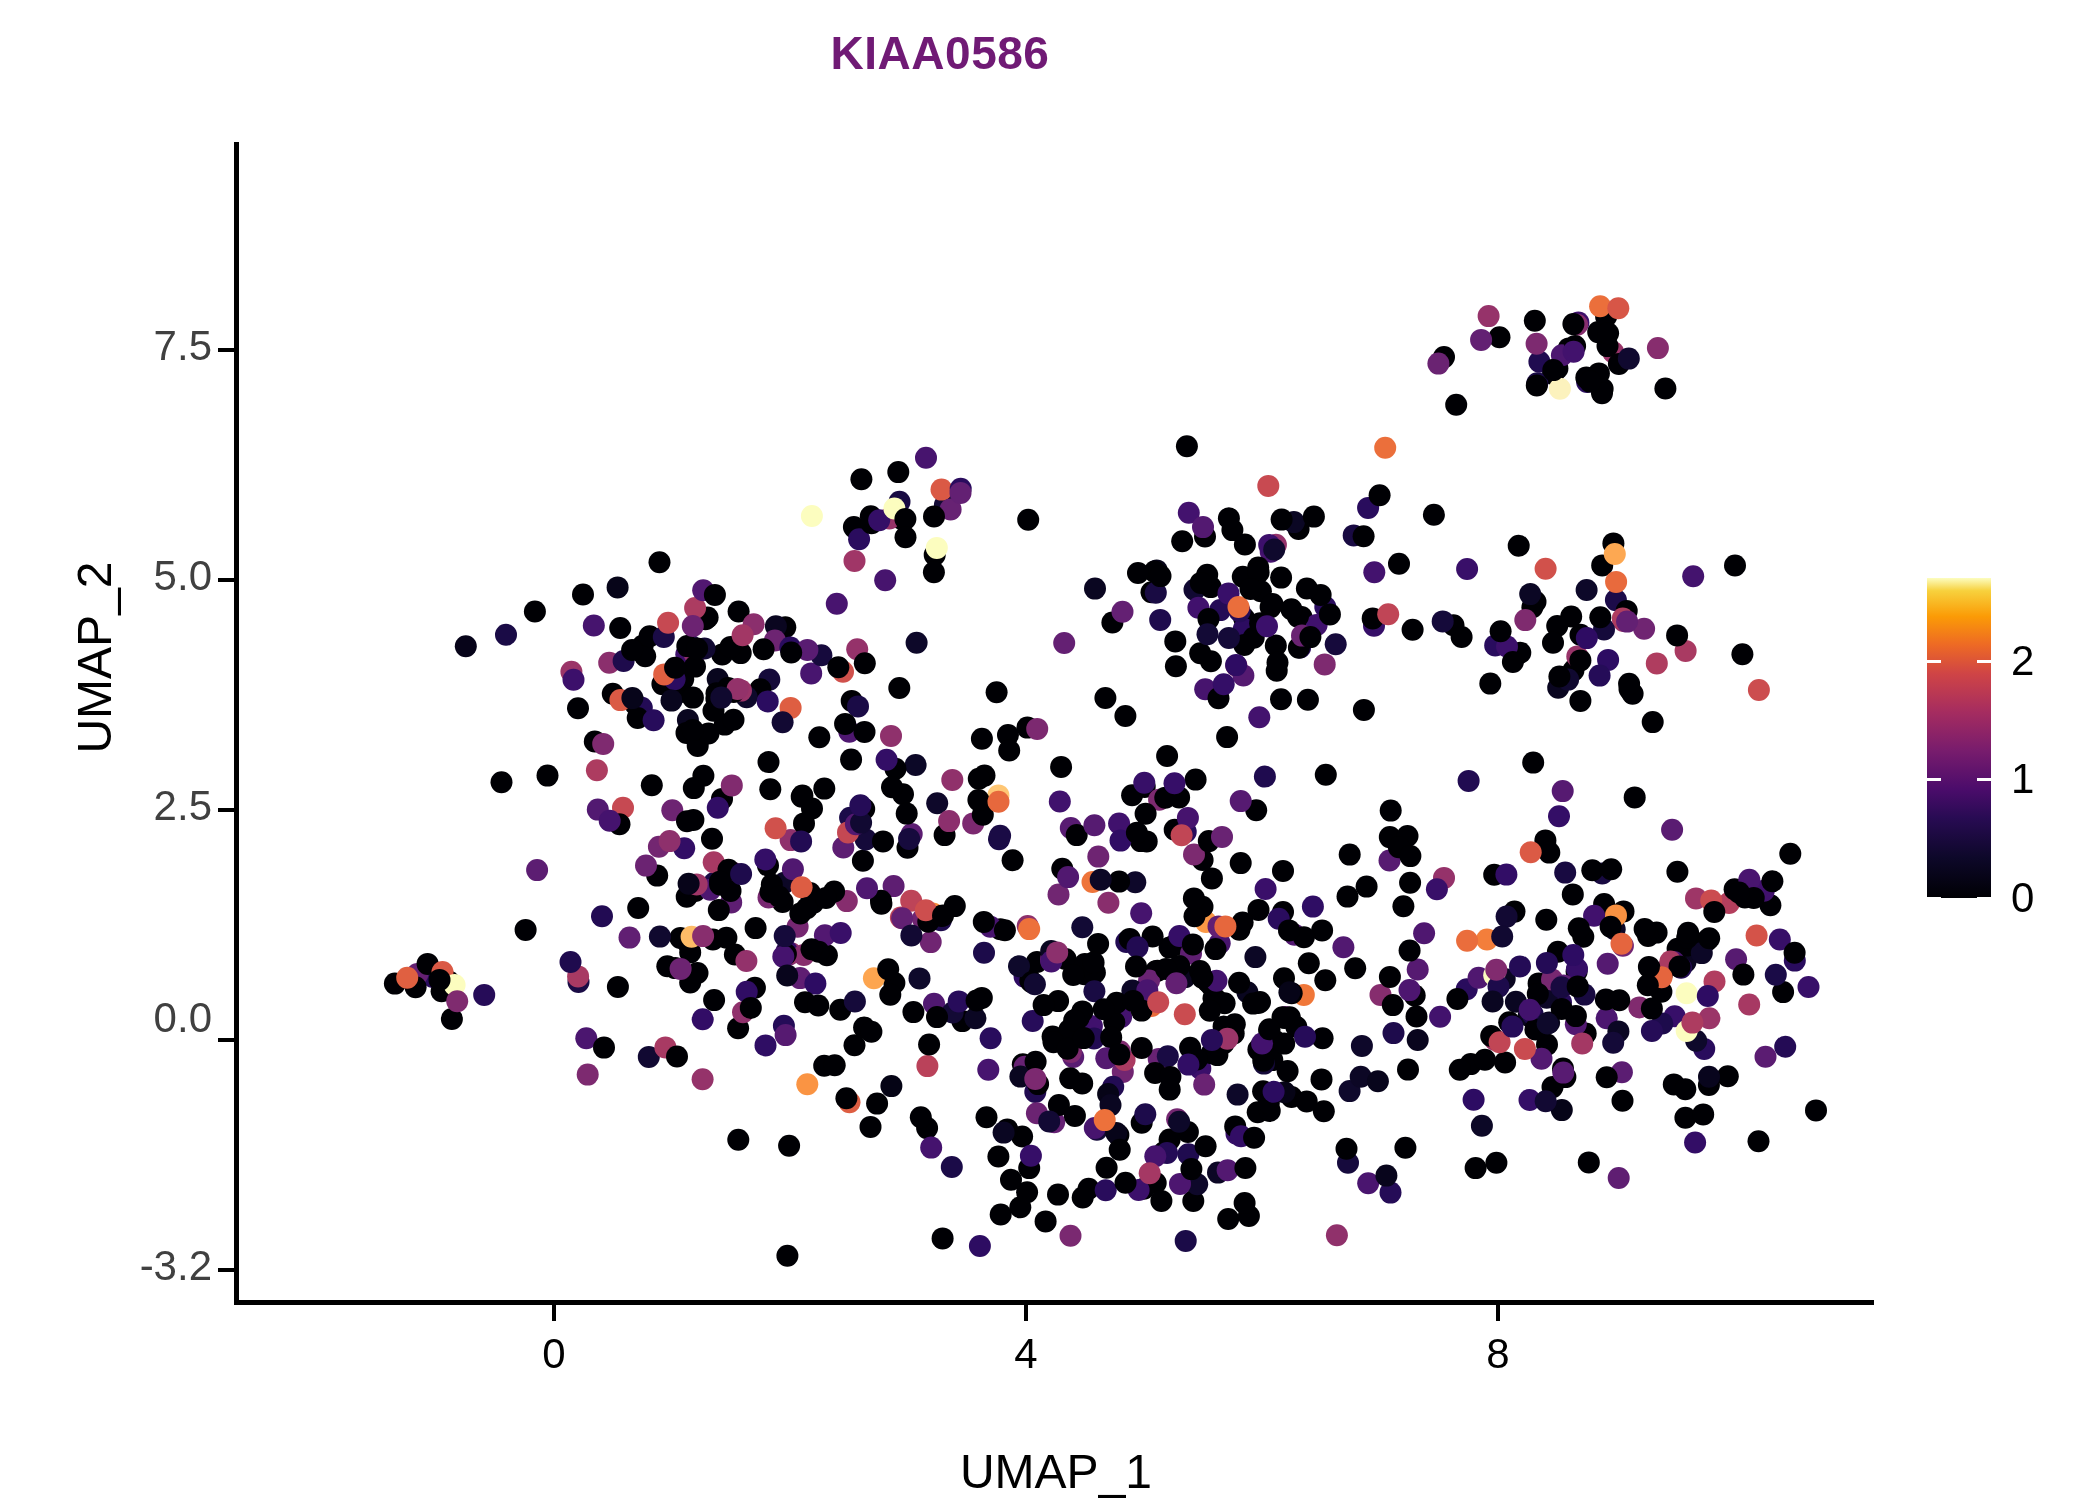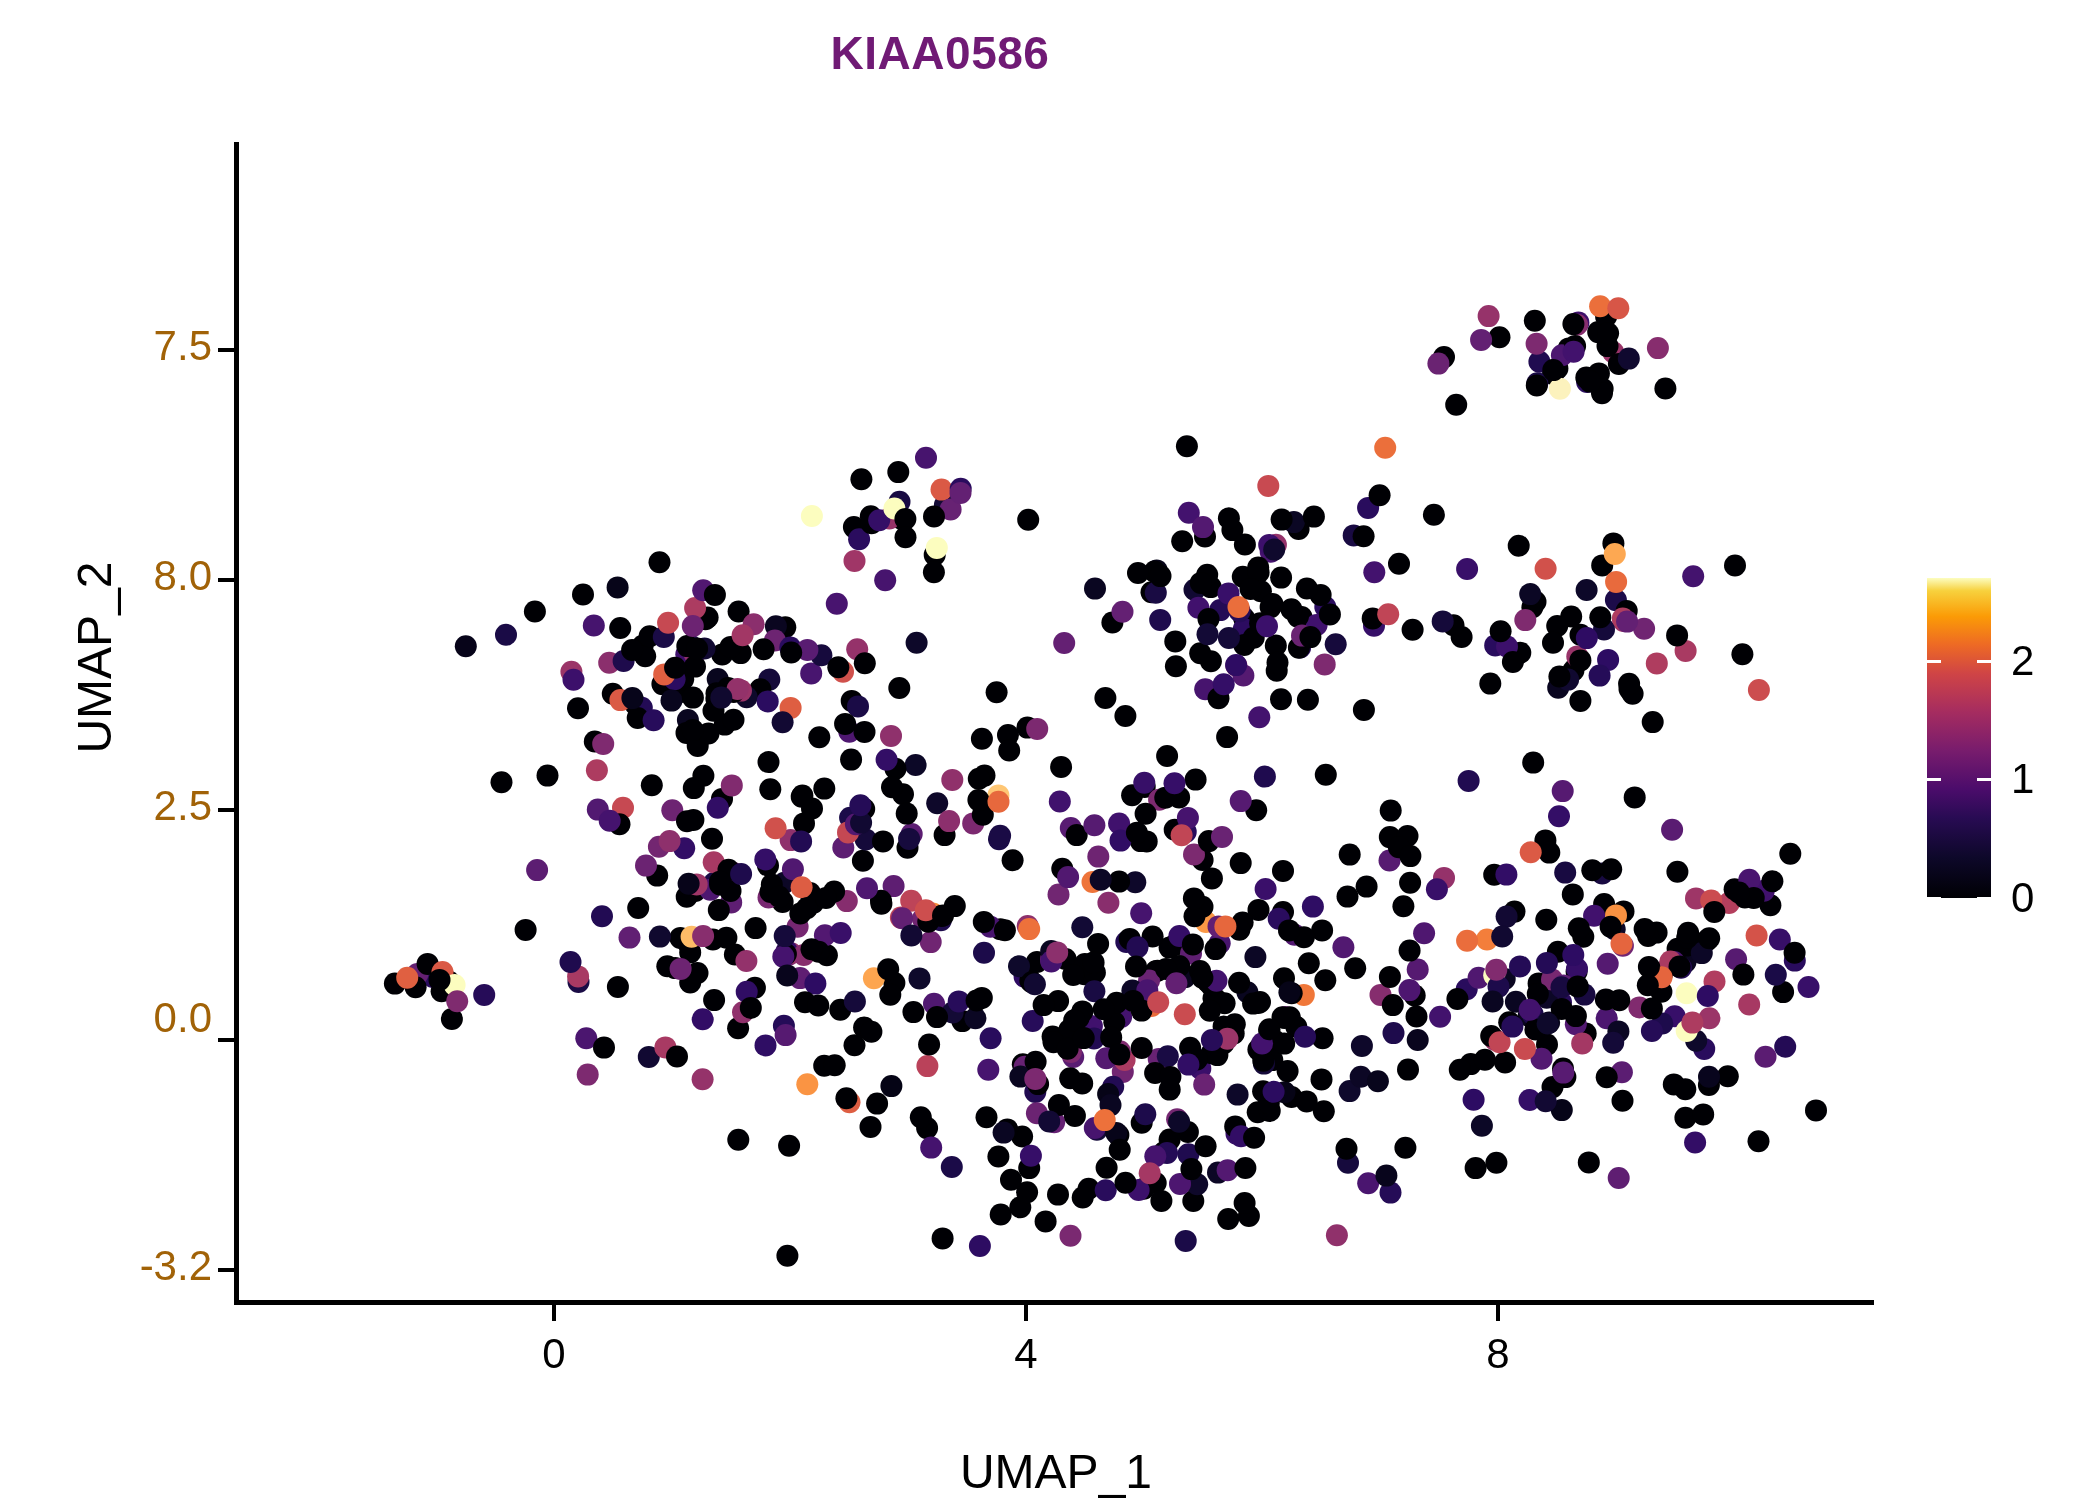--- a/index.html
+++ b/index.html
@@ -11,21 +11,21 @@
     position:absolute; left:0; top:26px; width:1880px;
     text-align:center; font-size:46px; font-weight:bold; color:#701a75;
     letter-spacing:0.5px;
   }
   #y-axis-line{position:absolute;left:234px;top:142px;width:5px;height:1163px;background:#000;}
   #x-axis-line{position:absolute;left:234px;top:1300px;width:1640px;height:5px;background:#000;}
 
   .tick-y{position:absolute;width:16px;height:4px;background:#000;left:218px;}
   .tick-x{position:absolute;height:16px;width:4px;background:#000;top:1305px;}
 
-  .ylab{position:absolute;right:1888px;text-align:right;font-size:42px;color:#a16207;white-space:nowrap;}
+  .ylab{position:absolute;right:1888px;text-align:right;font-size:42px;color:#404040;white-space:nowrap;}
   .xlab{position:absolute;top:1330px;text-align:center;font-size:42px;color:#000;width:200px;}
 
   #x-axis-title{
     position:absolute;left:236px;top:1444px;width:1640px;text-align:center;
     font-size:48px;color:#000;
   }
   #y-axis-title{
     position:absolute; left:-256px; top:630px; width:700px; text-align:center;
     font-size:48px; color:#000;
     transform:rotate(-90deg); transform-origin:50% 50%;
@@ -1108,21 +1108,21 @@
       <circle cx="1058.0" cy="1194.6" r="11" fill="rgb(0,0,4)"></circle>
       <circle cx="1106.6" cy="1167.8" r="11" fill="rgb(0,0,4)"></circle>
       <circle cx="1011.0" cy="1179.7" r="11" fill="rgb(0,0,4)"></circle>
       <circle cx="1125.5" cy="1182.7" r="11" fill="rgb(0,0,4)"></circle>
     </svg>
 
   <div id="y-ticks-layer">
       <div class="tick-y" style="top: 348px;"></div>
       <div class="ylab" style="top: 322px;">7.5</div>
       <div class="tick-y" style="top: 578px;"></div>
-      <div class="ylab" style="top: 552px;">8.0</div>
+      <div class="ylab" style="top: 552px;">5.0</div>
       <div class="tick-y" style="top: 808px;"></div>
       <div class="ylab" style="top: 782px;">2.5</div>
       <div class="tick-y" style="top: 1038px;"></div>
       <div class="ylab" style="top: 994px;">0.0</div>
       <div class="tick-y" style="top: 1268px;"></div>
       <div class="ylab" style="top: 1242px;">-3.2</div>
     </div>
   <div id="x-ticks-layer">
       <div class="tick-x" style="left: 552px;"></div>
       <div class="xlab" style="left: 454px;">0</div>

